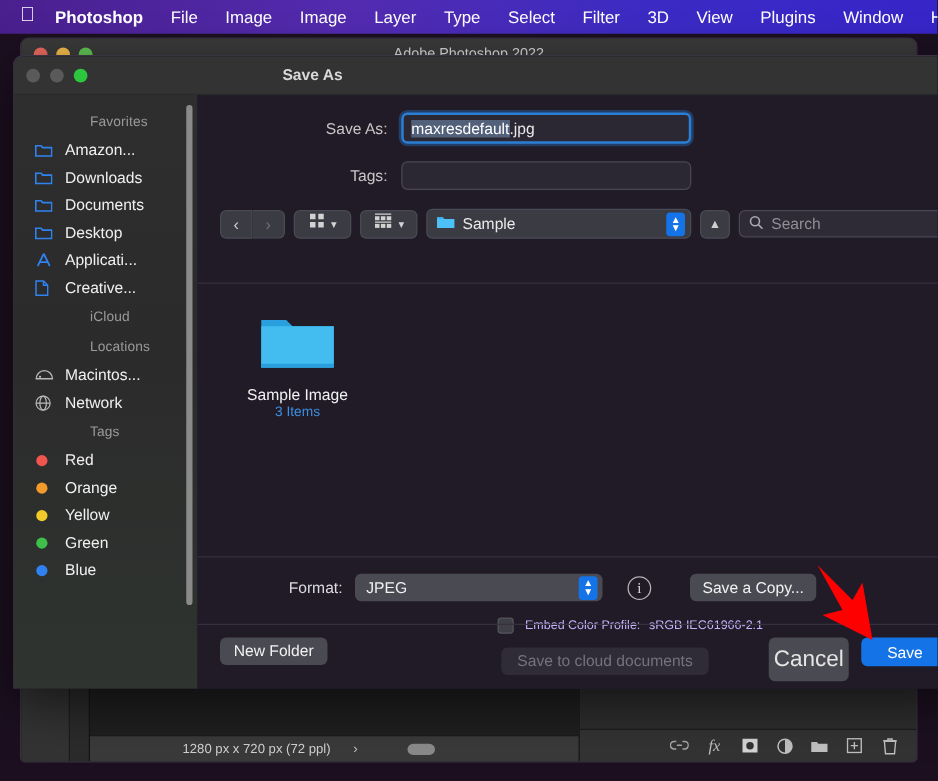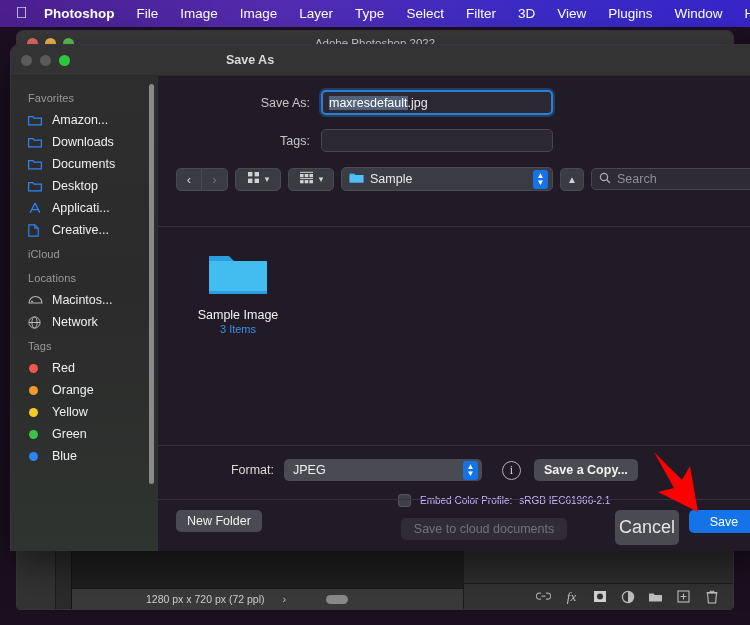--- a/index.html
+++ b/index.html
@@ -107,21 +107,21 @@
   .dtl i { width:11px; height:11px; border-radius:50%; display:block; }
 
   .dlg-body { position:absolute; left:0; top:31px; right:0; bottom:0; }
 
   
   .sidebar {
     position:absolute; left:0; top:0; width:147px; bottom:0;
     background: linear-gradient(180deg,#2e2e2e 0%, #2b2b2b 45%, #2f3430 100%);
     padding-top: 9px; overflow:hidden;
   }
-  .sb-head { color:#9a9a9a; font-size:11px; padding:7px 0 5px 17px; letter-spacing:.1px; }
+  .sb-head { color:#9a9a9a; font-size:11px; padding:7px 0 5px 17px; letter-spacing:.1px;margin-left:44px; }
   .sb-item { display:flex; align-items:center; height:22px; padding-left:17px; color:#f0f0f0; font-size:12.5px; }
   .sb-item .ic { width:17px; display:flex; align-items:center; justify-content:flex-start; margin-right:7px; }
   .sb-dot { width:9px; height:9px; border-radius:50%; display:block; margin-left:1px; }
   .sb-scroll { position:absolute; right:4px; top:8px; width:5px; height:400px; background:#8a8a8a; border-radius:3px; }
 
   
   .dmain { position:absolute; left:147px; top:0; right:0; bottom:0; background:#211b28; }
 
   .fieldrow { display:flex; align-items:center; margin-top:14px; }
   .fieldrow .lbl { width:163px; text-align:right; color:#c6c6c6; font-size:12.5px; padding-right:11px; }
@@ -521,21 +521,21 @@
           <div class="row2">
             <span class="lbl">Format:</span>
             <div class="popup">
               <span>JPEG</span>
               <span class="steppers">
                 <span>▲</span>
                   <span>▼</span>
               </span>
             </div>
             <span class="infobtn">i</span>
-            <span class="gbtn" style="margin-left:13px;font-weight:bold;">Save a Copy...</span>
+            <span class="gbtn" style="margin-left:31px;">Save a Copy...</span>
           </div>
 
           <div class="ckrow">
             <span class="ckbox"></span>
             <span class="cklbl">Embed Color Profile:</span>
             <span class="cklbl" style="margin-left:7px;">sRGB IEC61966-2.1</span>
           </div>
 
           <div class="cloudbtn">Save to cloud documents</div>
 

